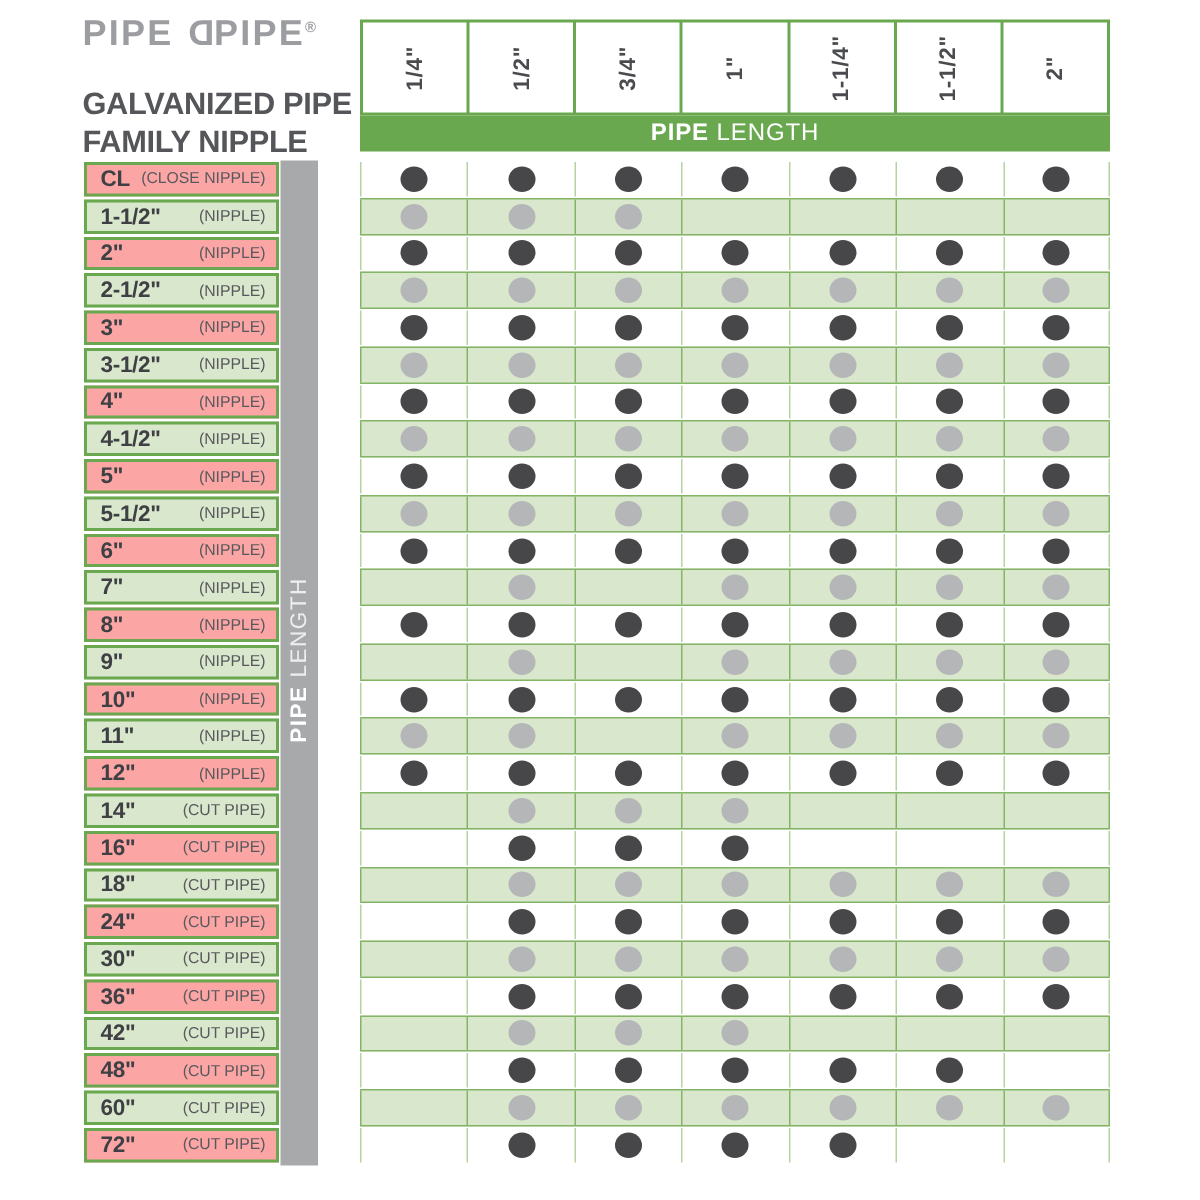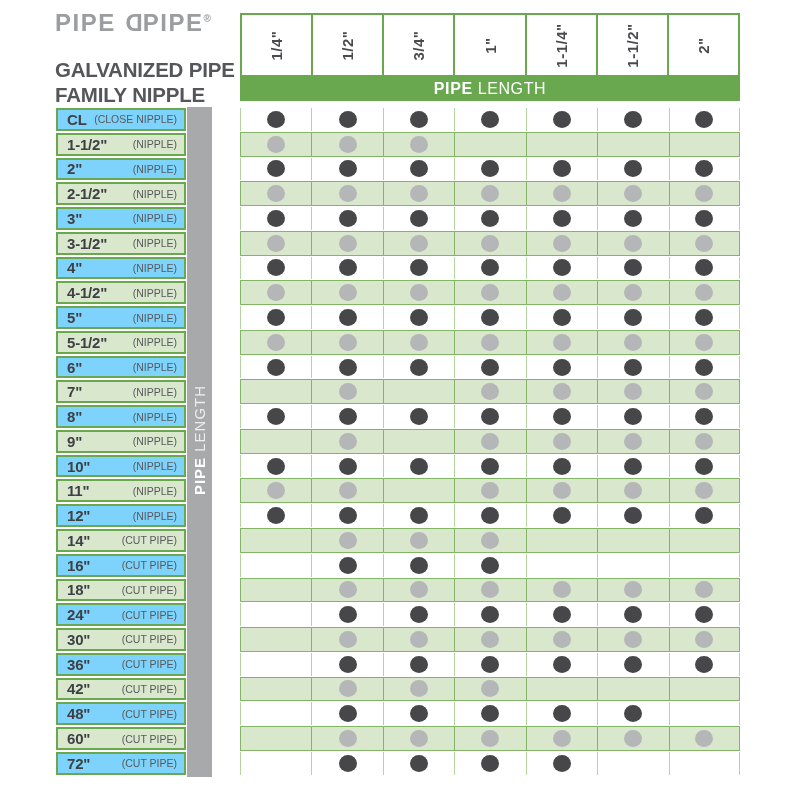--- a/index.html
+++ b/index.html
@@ -41,21 +41,21 @@
   .length-bar{position:absolute;left:187px;top:107px;width:25px;height:670px;background:var(--bar-gray);
               display:flex;align-items:center;justify-content:center;}
   .length-bar .rot{transform:rotate(-90deg);white-space:nowrap;font-size:15px;letter-spacing:1px;}
   .length-bar .b{font-weight:bold;color:#fff;margin-left:5px;}
   .length-bar .lt{color:rgba(255,255,255,0.8);}
 
   
   .rows{position:absolute;left:0;top:107px;width:800px;}
   .row{position:relative;height:24.78px;}
   .label-box{position:absolute;left:56px;top:1px;bottom:1px;width:130px;box-sizing:border-box;
-             border:2px solid var(--green);background:#7dd3fc;display:flex;align-items:center;
+             border:2px solid var(--green);background:#fca5a5;display:flex;align-items:center;
              justify-content:space-between;padding:0 7px 0 9px;}
   .band .label-box{background:var(--band-green);}
   .size{font-size:15px;font-weight:bold;color:var(--label-dark);letter-spacing:-0.2px;white-space:nowrap;}
   .note{font-size:10.5px;color:var(--note-gray);white-space:nowrap;}
   .cells{position:absolute;left:240px;top:0;bottom:0;width:500px;display:grid;
          grid-template-columns:repeat(7,1fr);box-sizing:border-box;
          border-top:1px solid transparent;border-bottom:1px solid transparent;}
   .band .cells{background:var(--band-green);border-color:var(--band-border);}
   .cell{display:flex;align-items:center;justify-content:center;border-left:1px solid var(--grid-line);box-sizing:border-box;}
   .cell:last-child{border-right:1px solid var(--grid-line);}

